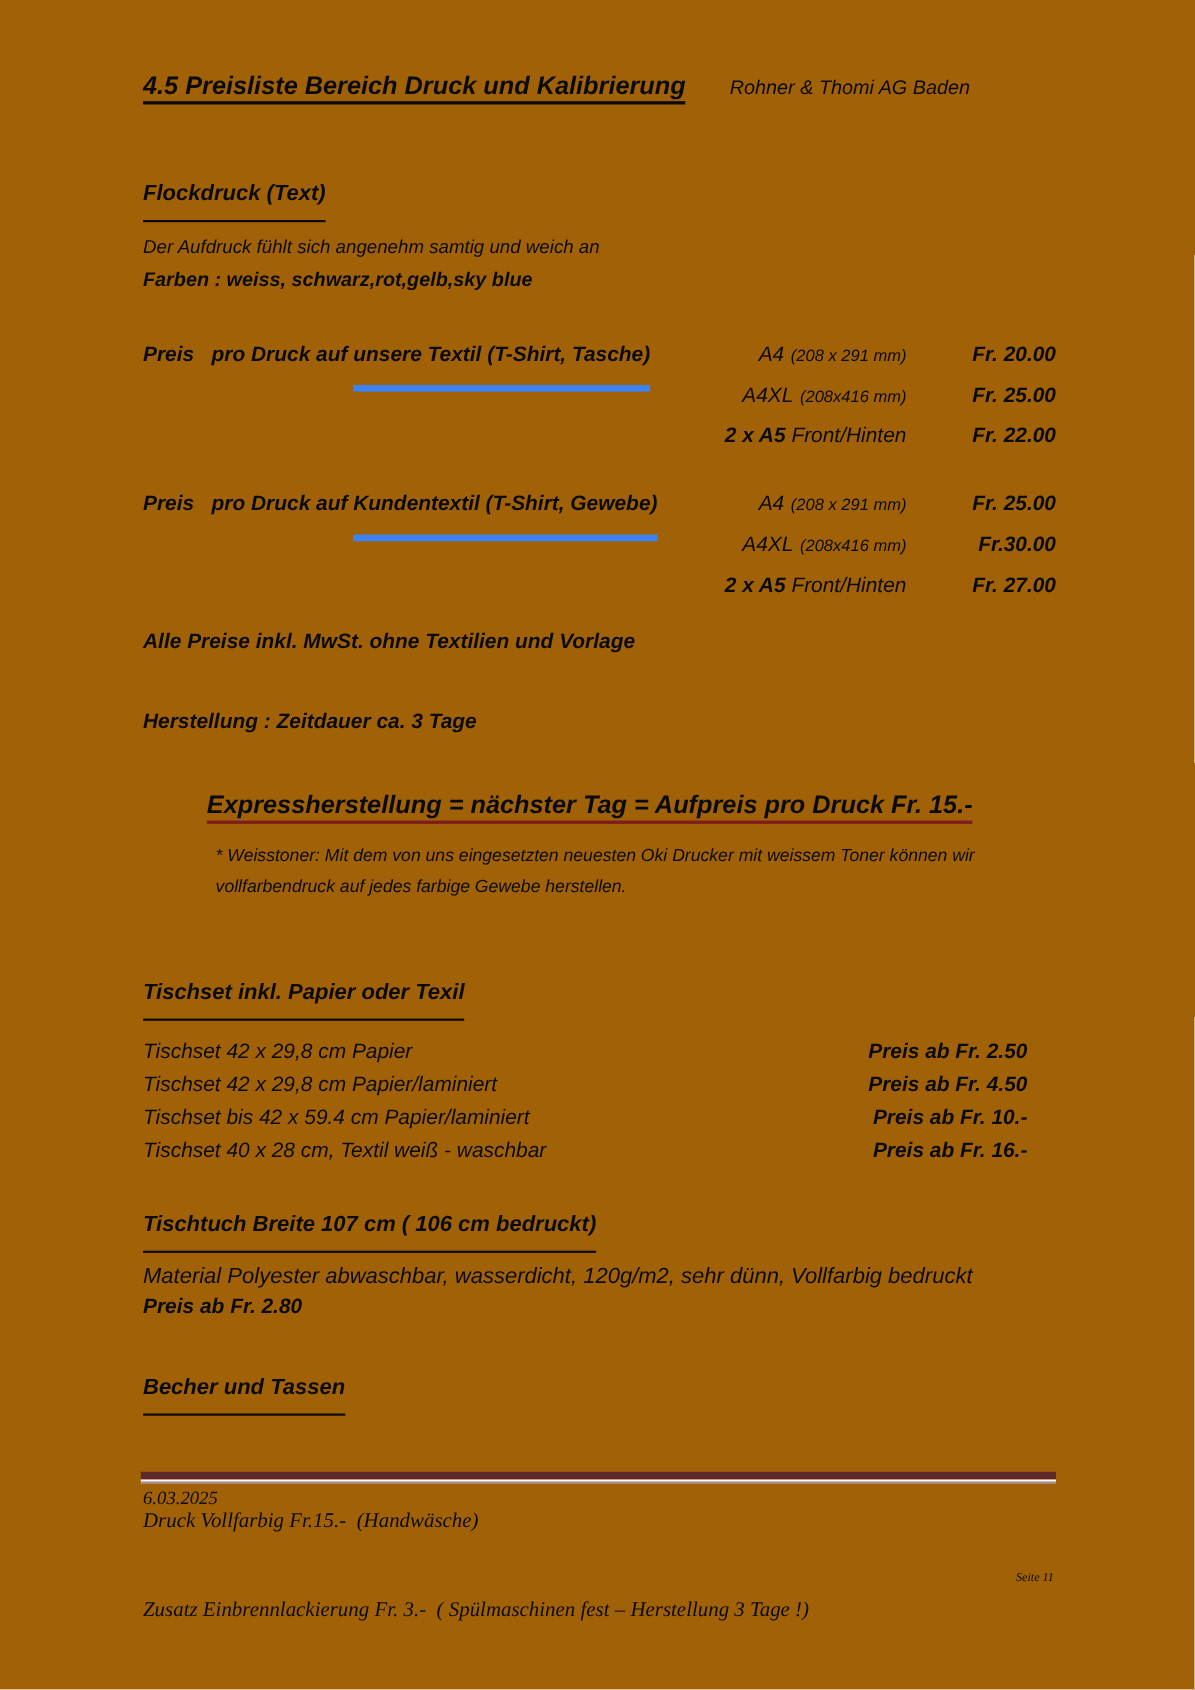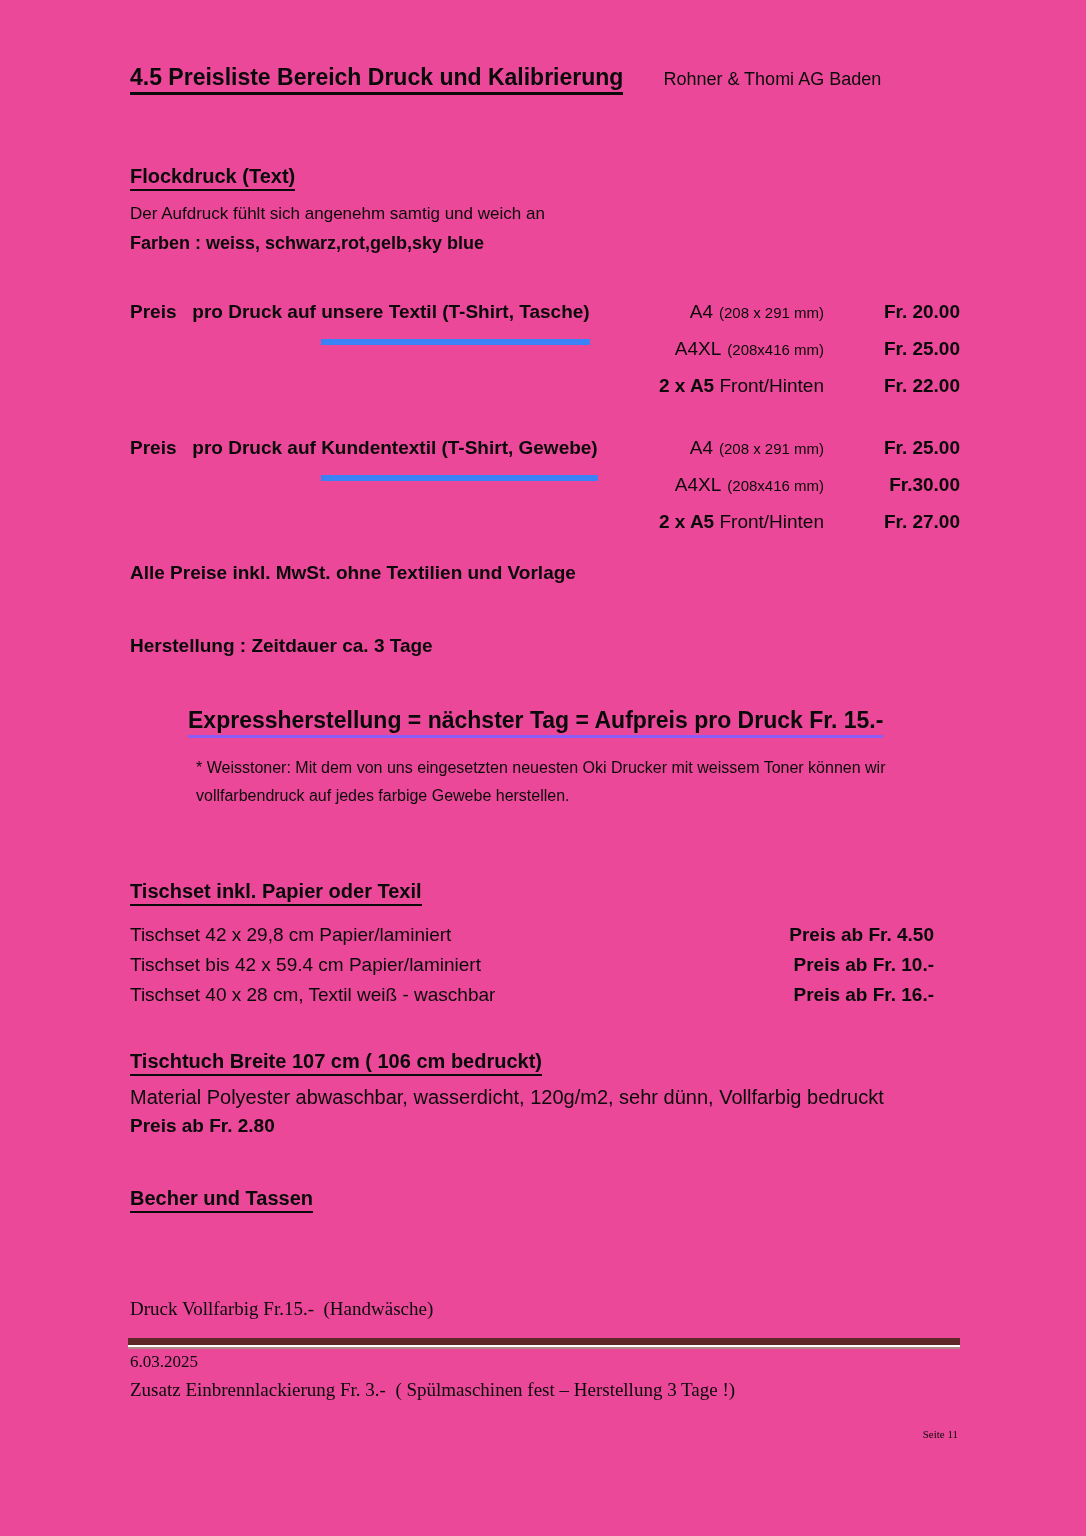--- a/index.html
+++ b/index.html
@@ -1,40 +1,41 @@
 <!DOCTYPE html>
 <html><head>
 <meta charset="utf-8">
 <style>
   html,body{margin:0;padding:0;background:#ffffff;}
   .page{
     position:relative;
     width:1086px;height:1536px;
-    background:#ec4899;
+    background:#a16207;
     font-family:"Liberation Sans",sans-serif;
     color:#0a0a0a;
     overflow:hidden;
     box-sizing:border-box;
+    font-style:italic;
   }
   .content{
     position:absolute;
     left:130px;top:64px;width:830px;
   }
   
   .header-row{display:flex;align-items:baseline;white-space:nowrap;}
   .doc-title{
     font-size:23px;font-weight:bold;
     border-bottom:3px solid #0a0a0a;padding-bottom:1px;
   }
   .company{font-size:18px;margin-left:40px;}
   
   .h-underline{
     display:inline-block;
     font-size:20px;font-weight:bold;
-    border-bottom:2px solid #0a0a0a;padding-bottom:1px;
+    border-bottom:2px solid #0a0a0a;padding-bottom:12px;
   }
   .flock{margin-top:70px;}
   .flock-desc{font-size:17px;margin-top:13px;}
   .flock-colors{font-size:18px;font-weight:bold;margin-top:9px;}
   
   .price-block{margin-top:40px;}
   .price-block.second{margin-top:26px;}
   .price-row{
     display:flex;align-items:baseline;
     white-space:pre-wrap;
@@ -45,21 +46,21 @@
   .pr-fmt{font-weight:normal;}
   .pr-fmt-bold{font-weight:bold;}
   .pr-size{font-size:15px;font-weight:normal;margin-left:6px;}
   .pr-price{width:112px;text-align:right;font-weight:bold;margin-left:24px;}
   
   .all-prices{font-size:19px;font-weight:bold;margin-top:22px;}
   .production{font-size:19px;font-weight:bold;margin-top:51px;}
   .express{
     margin-top:50px;margin-left:58px;
     font-size:23px;font-weight:bold;display:inline-block;
-    border-bottom:3px solid #8b5cf6;padding-bottom:1px;
+    border-bottom:3px solid #7f1d1d;padding-bottom:1px;
     white-space:nowrap;
   }
   .weisstoner{margin-top:16px;margin-left:66px;font-size:16px;line-height:28px;}
   
   .tischset{margin-top:70px;}
   .ts-rows{margin-top:14px;}
   .ts-row{
     display:flex;align-items:baseline;
     font-size:19px;line-height:30px;white-space:nowrap;
   }
@@ -160,20 +161,24 @@
     </div>
 
     <div class="weisstoner">
       <div>* Weisstoner: Mit dem von uns eingesetzten neuesten Oki Drucker mit weissem Toner können wir</div>
       <div>vollfarbendruck auf jedes farbige Gewebe herstellen.</div>
     </div>
 
     <div class="tischset">
       <span class="h-underline">Tischset inkl. Papier oder Texil</span>
       <div class="ts-rows">
+        <div class="ts-row">
+          <span class="ts-item">Tischset 42 x 29,8 cm Papier</span>
+          <span class="ts-price">Preis ab Fr. 2.50</span>
+        </div>
         <div class="ts-row">
           <span class="ts-item">Tischset 42 x 29,8 cm Papier/laminiert</span>
           <span class="ts-price">Preis ab Fr. 4.50</span>
         </div>
         <div class="ts-row">
           <span class="ts-item">Tischset bis 42 x 59.4 cm Papier/laminiert</span>
           <span class="ts-price">Preis ab Fr. 10.-</span>
         </div>
         <div class="ts-row">
           <span class="ts-item">Tischset 40 x 28 cm, Textil weiß - waschbar</span>

